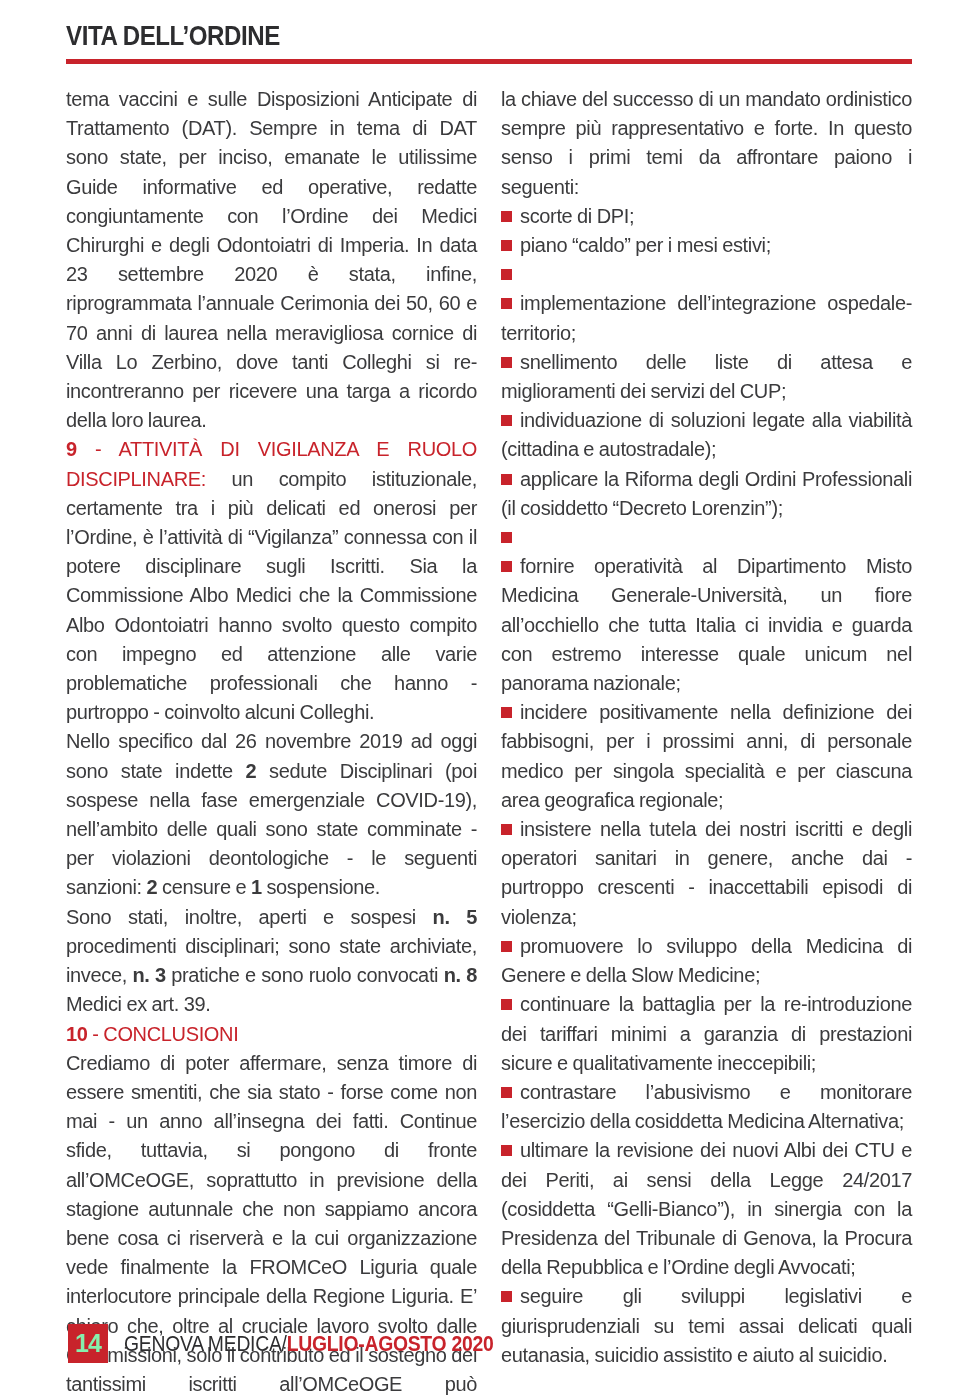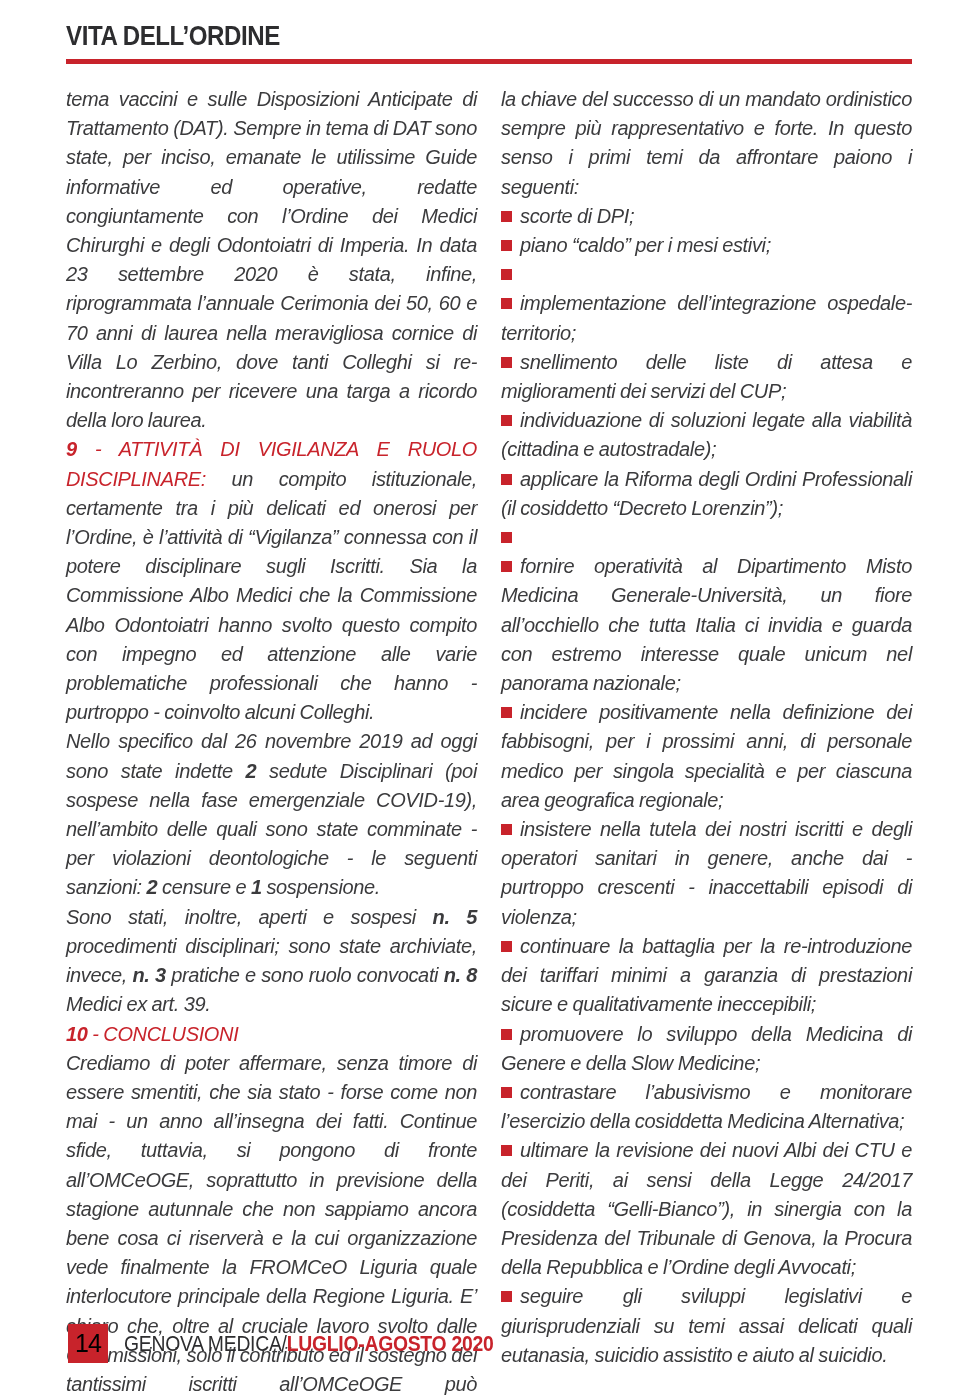--- a/index.html
+++ b/index.html
@@ -37,21 +37,21 @@
     padding:21px 62px 0 66px;
   }
   .col{
     width:411px;
     font-size:20px;
     line-height:29.2px;
     text-align:justify;
     letter-spacing:-0.35px;
     word-spacing:-0.5px;
   }
-  .col p{margin:0;font-style:italic;}
+  .col p{margin:0;}
   .gap-top{margin-top:29px;}
   .red{color:var(--red);}
   .b{font-weight:bold;}
   
   .bullet .sq{
     display:inline-block;
     width:11px;height:11px;
     background:var(--red);
     margin-right:8px;
     transform:translateY(-1px);
@@ -59,22 +59,22 @@
   
   .ftr{
     position:absolute;
     left:68px;top:1324px;
     display:flex;
     align-items:center;
   }
   .pagenum{
     width:40px;height:39px;
     background:var(--red);
-    color:#000000;
-    font-weight:normal;
+    color:#86efac;
+    font-weight:bold;
     font-size:25px;
     display:flex;align-items:center;justify-content:center;
     letter-spacing:-1px;
   }
   .foot-text{
     margin-left:16px;
     font-size:22px;
     color:var(--title);
     transform:scaleX(0.88);
     transform-origin:left center;
@@ -111,22 +111,22 @@
           <p class="bullet"><span class="sq"></span><span>piano “caldo” per i mesi estivi;</span></p>
           <p class="bullet"><span class="sq"></span></p>
           <p class="bullet"><span class="sq"></span><span>implementazione dell’integrazione ospedale-territorio;</span></p>
           <p class="bullet"><span class="sq"></span><span>snellimento delle liste di attesa e miglioramenti dei servizi del CUP;</span></p>
           <p class="bullet"><span class="sq"></span><span>individuazione di soluzioni legate alla viabilità (cittadina e autostradale);</span></p>
           <p class="bullet"><span class="sq"></span><span>applicare la Riforma degli Ordini Professionali (il cosiddetto “Decreto Lorenzin”);</span></p>
           <p class="bullet"><span class="sq"></span></p>
           <p class="bullet"><span class="sq"></span><span>fornire operatività al Dipartimento Misto Medicina Generale-Università, un fiore all’occhiello che tutta Italia ci invidia e guarda con estremo interesse quale unicum nel panorama nazionale;</span></p>
           <p class="bullet"><span class="sq"></span><span>incidere positivamente nella definizione dei fabbisogni, per i prossimi anni, di personale medico per singola specialità e per ciascuna area geografica regionale;</span></p>
           <p class="bullet"><span class="sq"></span><span>insistere nella tutela dei nostri iscritti e degli operatori sanitari in genere, anche dai - purtroppo crescenti - inaccettabili episodi di violenza;</span></p>
+          <p class="bullet"><span class="sq"></span><span>promuovere lo sviluppo della Medicina di Genere e della Slow Medicine;</span></p>
           <p class="bullet"><span class="sq"></span><span>continuare la battaglia per la re-introduzione dei tariffari minimi a garanzia di prestazioni sicure e qualitativamente ineccepibili;</span></p>
-          <p class="bullet"><span class="sq"></span><span>promuovere lo sviluppo della Medicina di Genere e della Slow Medicine;</span></p>
           <p class="bullet"><span class="sq"></span><span>contrastare l’abusivismo e monitorare l’esercizio della cosiddetta Medicina Alternativa;</span></p>
           <p class="bullet"><span class="sq"></span><span>ultimare la revisione dei nuovi Albi dei CTU e dei Periti, ai sensi della Legge 24/2017 (cosiddetta “Gelli-Bianco”), in sinergia con la Presidenza del Tribunale di Genova, la Procura della Repubblica e l’Ordine degli Avvocati;</span></p>
           <p class="bullet"><span class="sq"></span><span>seguire gli sviluppi legislativi e giurisprudenziali su temi assai delicati quali eutanasia, suicidio assistito e aiuto al suicidio.</span></p>
         </div>
     </section>
 
   </main>
 
   <footer class="ftr">
     <div class="pagenum">14</div>

